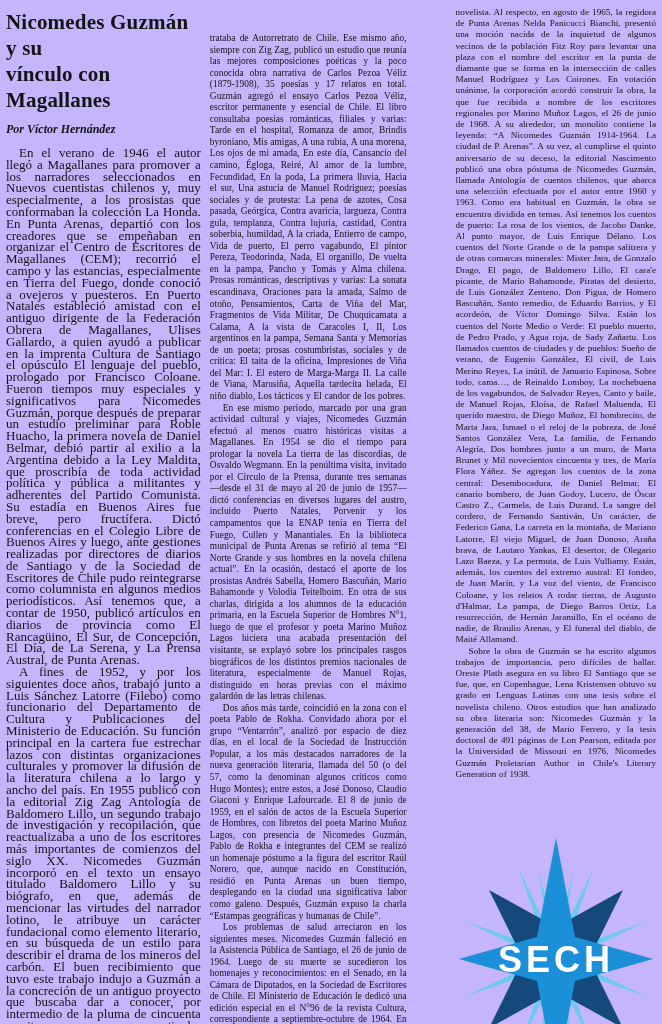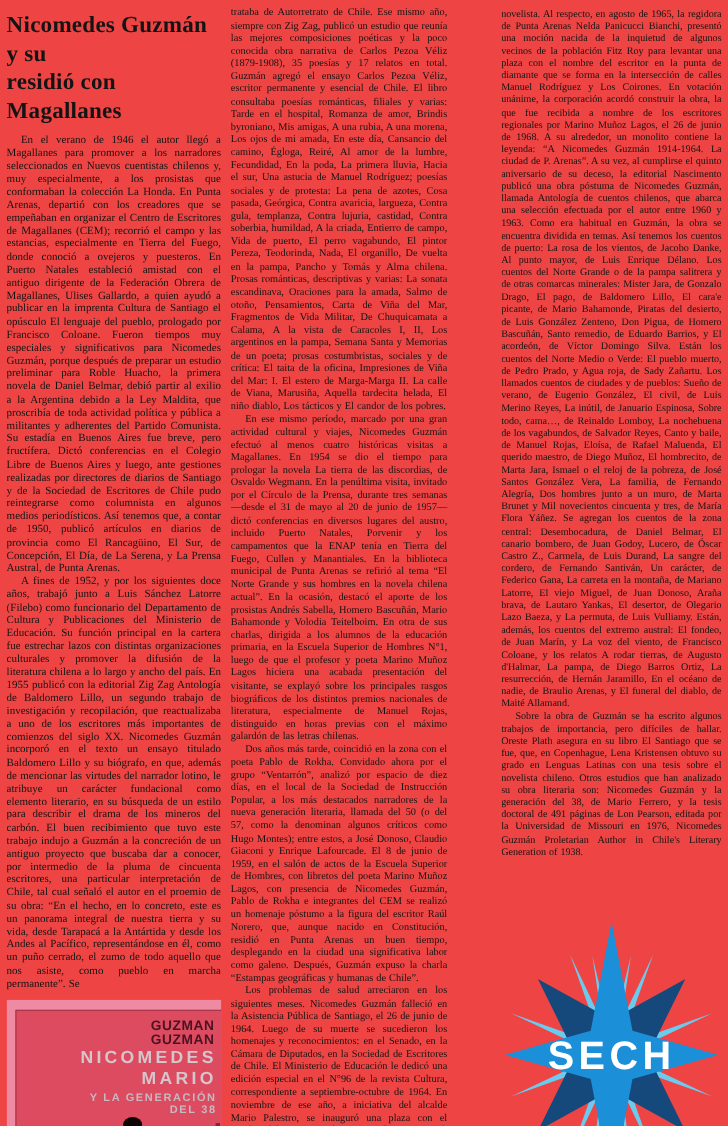--- a/index.html
+++ b/index.html
@@ -9,37 +9,37 @@
     font-family: "Liberation Serif", serif;
     color: #141414;
     overflow: hidden;
     position: relative;
   }
   .page {
     width: 662px; height: 1024px;
     padding: 7px 6px 0 6px;
     display: flex;
     gap: 9px;
-    background: #ef4444;
+    background: #c4b5fd;
   }
   .col { overflow: hidden; }
   .col-1 { width: 210px; display: flex; flex-direction: column; }
-  .col-2 { width: 212px; }
+  .col-2 { width: 212px; margin-top: 26px; }
   .col-3 { width: 216px; margin-left: 40px; }
 
   .article-title {
     font-size: 21px; font-weight: bold; line-height: 26px;
     letter-spacing: 0.2px; margin-bottom: 9px; margin-top: 2px;
   }
   .byline {
     font-size: 12px; font-weight: bold; font-style: italic;
     margin-bottom: 10px;
   }
   .para {
-    font-size: 10px; line-height: 11.8px;
+    font-size: 13px; line-height: 11.8px;
     text-align: justify; text-indent: 13px;
     word-spacing: 0.4px;
   }
   .col-2 .para { font-size: 9.4px; line-height: 11.55px; }
   .col-3 .para { font-size: 9.2px; line-height: 11.2px; }
   .para.noindent { text-indent: 0; }
 
   
   .book-cover {
     margin-top: 8px;
@@ -99,22 +99,23 @@
   }
 </style>
 </head>
 <body>
 
 <div class="page">
 
   <div class="col col-1">
     <div class="article-title">
       <div>Nicomedes Guzmán y su</div>
-      <div>residió con Magallanes</div>
+      <div>vínculo con Magallanes</div>
     </div>
+    <div class="byline">Por Víctor Hernández</div>
     <div>
         <p class="para">En el verano de 1946 el autor llegó a Magallanes para promover a los narradores seleccionados en Nuevos cuentistas chilenos y, muy especialmente, a los prosistas que conformaban la colección La Honda. En Punta Arenas, departió con los creadores que se empeñaban en organizar el Centro de Escritores de Magallanes (CEM); recorrió el campo y las estancias, especialmente en Tierra del Fuego, donde conoció a ovejeros y puesteros. En Puerto Natales estableció amistad con el antiguo dirigente de la Federación Obrera de Magallanes, Ulises Gallardo, a quien ayudó a publicar en la imprenta Cultura de Santiago el opúsculo El lenguaje del pueblo, prologado por Francisco Coloane. Fueron tiempos muy especiales y significativos para Nicomedes Guzmán, porque después de preparar un estudio preliminar para Roble Huacho, la primera novela de Daniel Belmar, debió partir al exilio a la Argentina debido a la Ley Maldita, que proscribía de toda actividad política y pública a militantes y adherentes del Partido Comunista. Su estadía en Buenos Aires fue breve, pero fructífera. Dictó conferencias en el Colegio Libre de Buenos Aires y luego, ante gestiones realizadas por directores de diarios de Santiago y de la Sociedad de Escritores de Chile pudo reintegrarse como columnista en algunos medios periodísticos. Así tenemos que, a contar de 1950, publicó artículos en diarios de provincia como El Rancagüino, El Sur, de Concepción, El Día, de La Serena, y La Prensa Austral, de Punta Arenas.</p>
         <p class="para">A fines de 1952, y por los siguientes doce años, trabajó junto a Luis Sánchez Latorre (Filebo) como funcionario del Departamento de Cultura y Publicaciones del Ministerio de Educación. Su función principal en la cartera fue estrechar lazos con distintas organizaciones culturales y promover la difusión de la literatura chilena a lo largo y ancho del país. En 1955 publicó con la editorial Zig Zag Antología de Baldomero Lillo, un segundo trabajo de investigación y recopilación, que reactualizaba a uno de los escritores más importantes de comienzos del siglo XX. Nicomedes Guzmán incorporó en el texto un ensayo titulado Baldomero Lillo y su biógrafo, en que, además de mencionar las virtudes del narrador lotino, le atribuye un carácter fundacional como elemento literario, en su búsqueda de un estilo para describir el drama de los mineros del carbón. El buen recibimiento que tuvo este trabajo indujo a Guzmán a la concreción de un antiguo proyecto que buscaba dar a conocer, por intermedio de la pluma de cincuenta escritores, una particular interpretación de Chile, tal cual señaló el autor en el proemio de su obra: “En el hecho, en lo concreto, este es un panorama integral de nuestra tierra y su vida, desde Tarapacá a la Antártida y desde los Andes al Pacífico, representándose en él, como un puño cerrado, el zumo de todo aquello que nos asiste, como pueblo en marcha permanente”. Se</p>
       </div>
 
     <div class="book-cover">
       <div class="book-cover-inner">
         <div class="cover-author">
           <div>GUZMAN</div>
           <div>GUZMAN</div>

